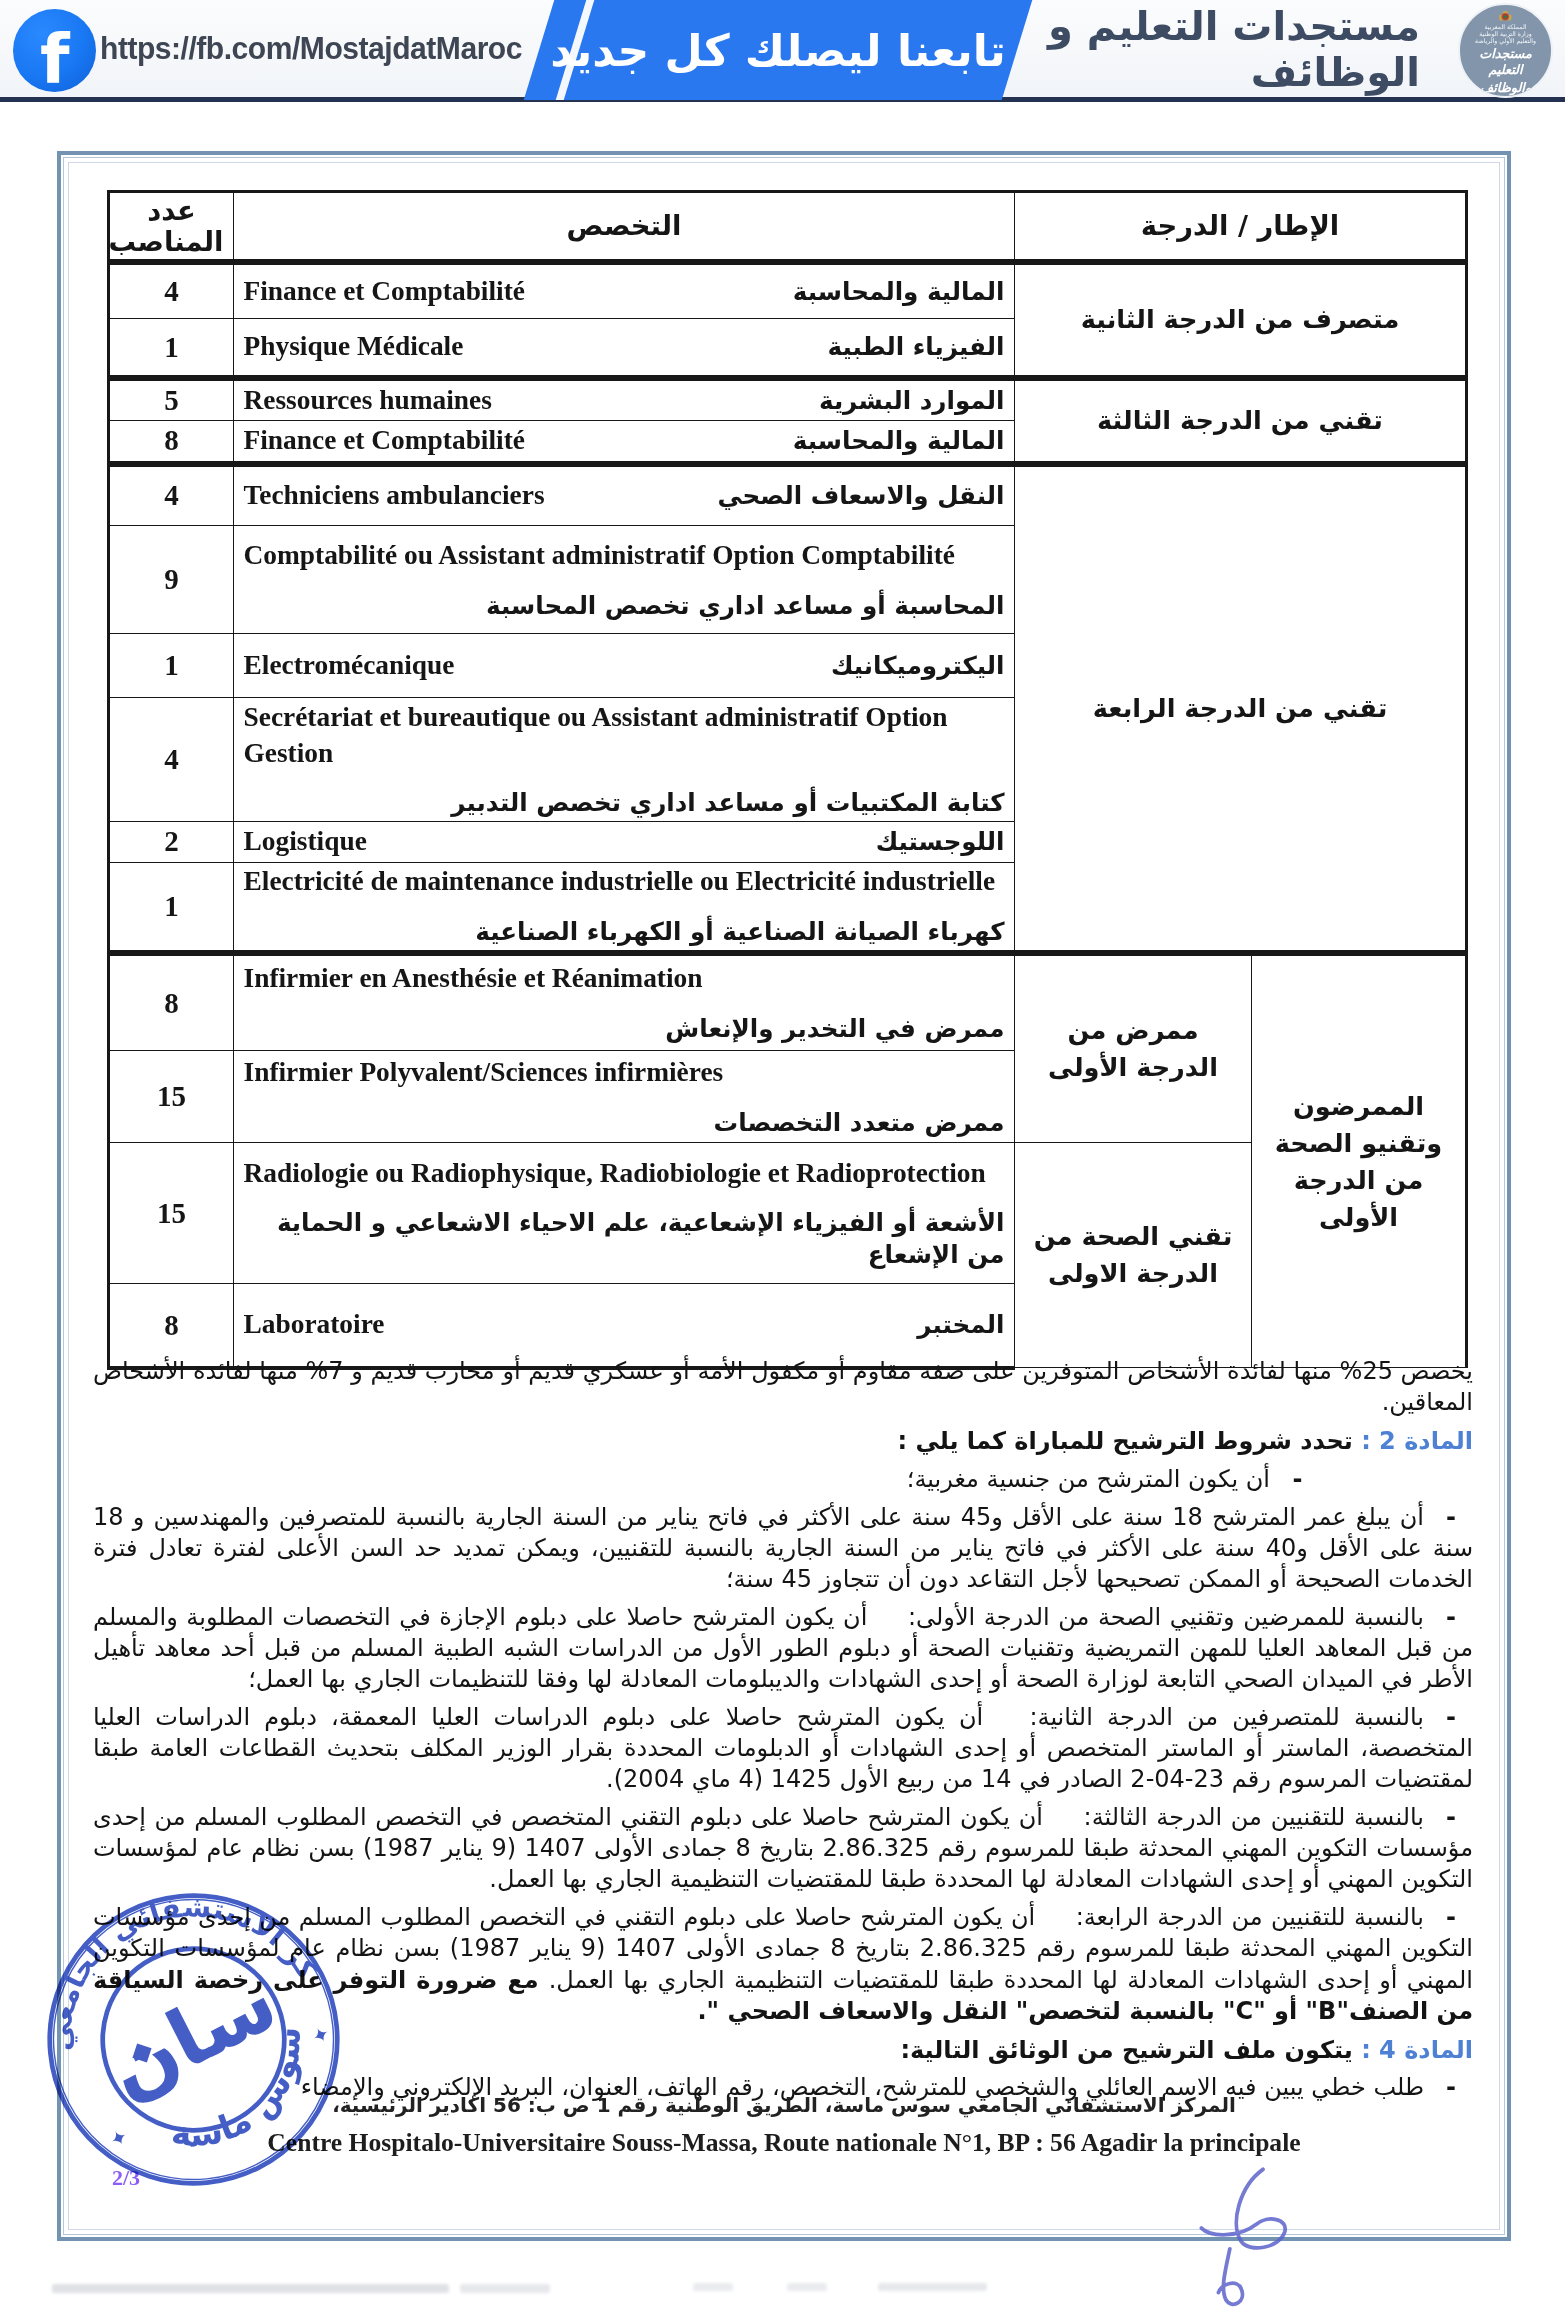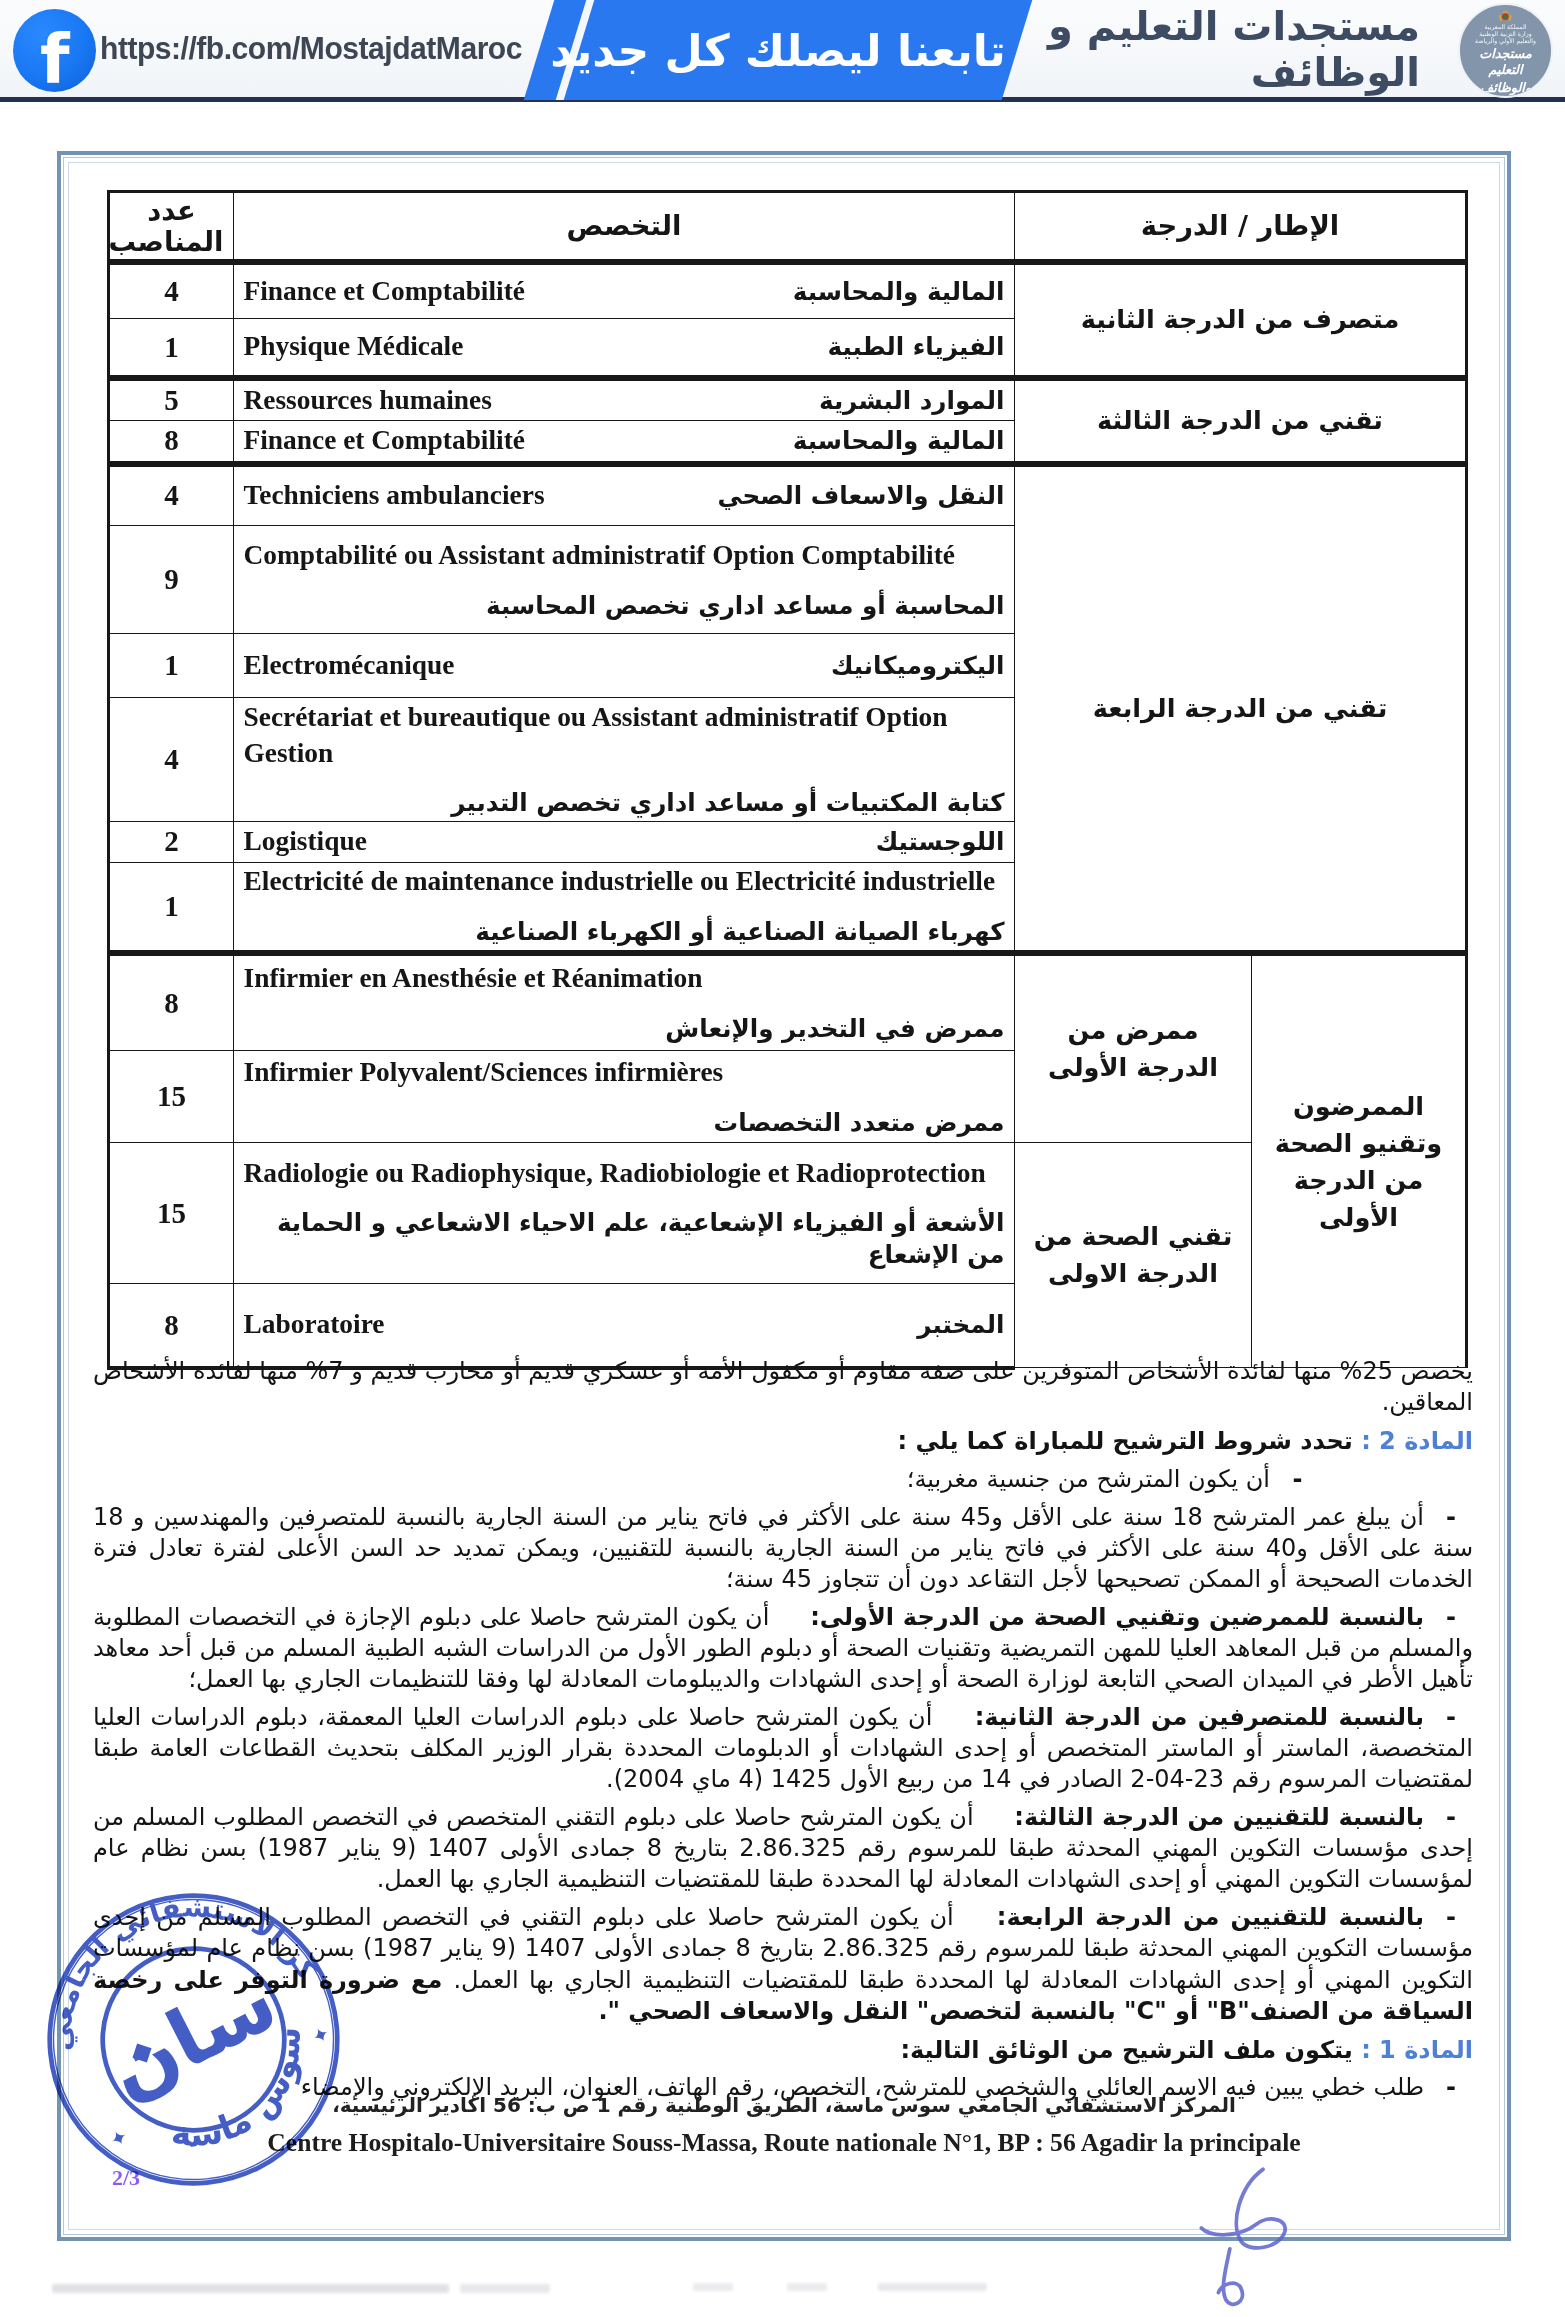--- a/index.html
+++ b/index.html
@@ -55,21 +55,21 @@
   
   .notes{position:absolute;left:93px;top:1356px;width:1380px;direction:rtl;text-align:justify;
     font-size:24px;line-height:1.3;color:#141414;}
   .notes .intro{margin-bottom:7.6px;}
   .article-line{margin:7.6px 0 5.7px 0;font-weight:bold;}
   .blue{color:#4e80d4;font-weight:bold;}
   .bullet{position:relative;text-indent:49px;margin:6.6px 0;}
   .bullet .dash{position:absolute;right:17px;top:0;text-indent:0;font-weight:bold;}
   .bullet.deep{margin-right:161px;text-indent:42px;}
   .bullet.deep .dash{right:9.5px;}
-  .bullet b.lead{font-weight:bold;margin-left:32px;}
+  .bullet b.lead{font-weight:normal;margin-left:32px;}
   .bullet b.tail{font-weight:bold;}
   
   .footer{position:absolute;left:57px;top:2093px;width:1454px;text-align:center;}
   .footer .f-ar{direction:rtl;font-size:20px;font-weight:bold;color:#222;}
   .footer .f-fr{font-family:"Liberation Serif",serif;font-weight:bold;font-size:25.6px;color:#1d1d1d;margin-top:11.4px;}
   .footer .f-tel{font-family:"Liberation Serif",serif;font-weight:bold;font-size:25.6px;color:#1d1d1d;margin-top:7.6px;}
   .page-num{position:absolute;left:112px;top:2165px;font-family:"Liberation Serif",serif;font-weight:bold;font-size:22px;color:#8b5cf6;}
   
   .stamp{position:absolute;left:28px;top:1869px;width:331px;height:341px;mix-blend-mode:multiply;opacity:.9;}
   .signature{position:absolute;left:1173px;top:2158px;width:161px;height:161px;opacity:.85;}
@@ -270,21 +270,21 @@
   </div>
   <div id="bullet-list">
       <div class="bullet deep"><span class="dash">-</span><span>أن يكون المترشح من جنسية مغربية؛</span></div>
       <div class="bullet"><span class="dash">-</span><span>أن يبلغ عمر المترشح 18 سنة على الأقل و45 سنة على الأكثر في فاتح يناير من السنة الجارية بالنسبة للمتصرفين والمهندسين و 18 سنة على الأقل و40 سنة على الأكثر في فاتح يناير من السنة الجارية بالنسبة للتقنيين، ويمكن تمديد حد السن الأعلى لفترة تعادل فترة الخدمات الصحيحة أو الممكن تصحيحها لأجل التقاعد دون أن تتجاوز 45 سنة؛</span></div>
       <div class="bullet"><span class="dash">-</span><b class="lead">بالنسبة للممرضين وتقنيي الصحة من الدرجة الأولى: </b><span>أن يكون المترشح حاصلا على دبلوم الإجازة في التخصصات المطلوبة والمسلم من قبل المعاهد العليا للمهن التمريضية وتقنيات الصحة أو دبلوم الطور الأول من الدراسات الشبه الطبية المسلم من قبل أحد معاهد تأهيل الأطر في الميدان الصحي التابعة لوزارة الصحة أو إحدى الشهادات والديبلومات المعادلة لها وفقا للتنظيمات الجاري بها العمل؛</span></div>
       <div class="bullet"><span class="dash">-</span><b class="lead">بالنسبة للمتصرفين من الدرجة الثانية: </b><span>أن يكون المترشح حاصلا على دبلوم الدراسات العليا المعمقة، دبلوم الدراسات العليا المتخصصة، الماستر أو الماستر المتخصص أو إحدى الشهادات أو الدبلومات المحددة بقرار الوزير المكلف بتحديث القطاعات العامة طبقا لمقتضيات المرسوم رقم 23-04-2 الصادر في 14 من ربيع الأول 1425 (4 ماي 2004).</span></div>
       <div class="bullet"><span class="dash">-</span><b class="lead">بالنسبة للتقنيين من الدرجة الثالثة: </b><span>أن يكون المترشح حاصلا على دبلوم التقني المتخصص في التخصص المطلوب المسلم من إحدى مؤسسات التكوين المهني المحدثة طبقا للمرسوم رقم 2.86.325 بتاريخ 8 جمادى الأولى 1407 (9 يناير 1987) بسن نظام عام لمؤسسات التكوين المهني أو إحدى الشهادات المعادلة لها المحددة طبقا للمقتضيات التنظيمية الجاري بها العمل.</span></div>
       <div class="bullet"><span class="dash">-</span><b class="lead">بالنسبة للتقنيين من الدرجة الرابعة: </b><span>أن يكون المترشح حاصلا على دبلوم التقني في التخصص المطلوب المسلم من إحدى مؤسسات التكوين المهني المحدثة طبقا للمرسوم رقم 2.86.325 بتاريخ 8 جمادى الأولى 1407 (9 يناير 1987) بسن نظام عام لمؤسسات التكوين المهني أو إحدى الشهادات المعادلة لها المحددة طبقا للمقتضيات التنظيمية الجاري بها العمل.</span><b class="tail"> مع ضرورة التوفر على رخصة السياقة من الصنف"B"  أو  "C" بالنسبة لتخصص" النقل والاسعاف الصحي ".</b></div>
     </div>
   <div class="article-line">
-    <span class="blue">المادة 1 :</span>
+    <span class="blue">المادة 4 :</span>
     <span>يتكون ملف الترشيح من الوثائق التالية:</span>
   </div>
   <div class="bullet">
     <span class="dash">-</span>
     <span>طلب خطي يبين فيه الاسم العائلي والشخصي للمترشح، التخصص، رقم الهاتف، العنوان، البريد الإلكتروني والإمضاء</span>
   </div>
 </div>
 
 <div class="footer">
   <div class="f-ar">المركز الاستشفائي الجامعي سوس ماسة، الطريق الوطنية رقم 1 ص ب: 56 اكادير الرئيسية،</div>

